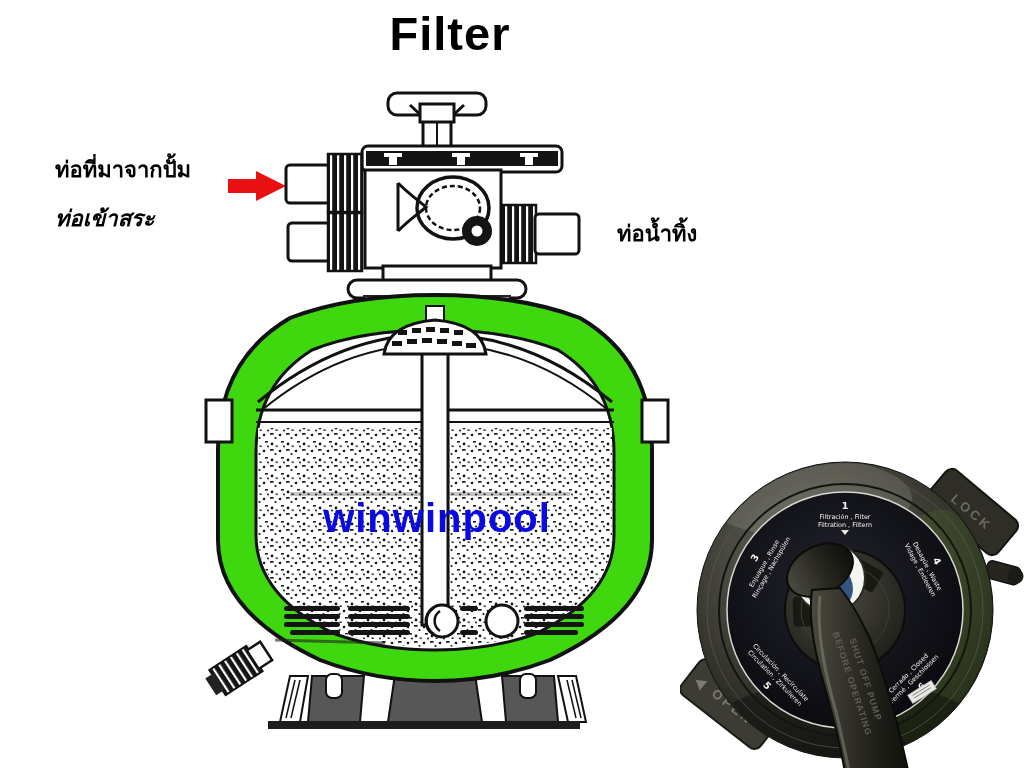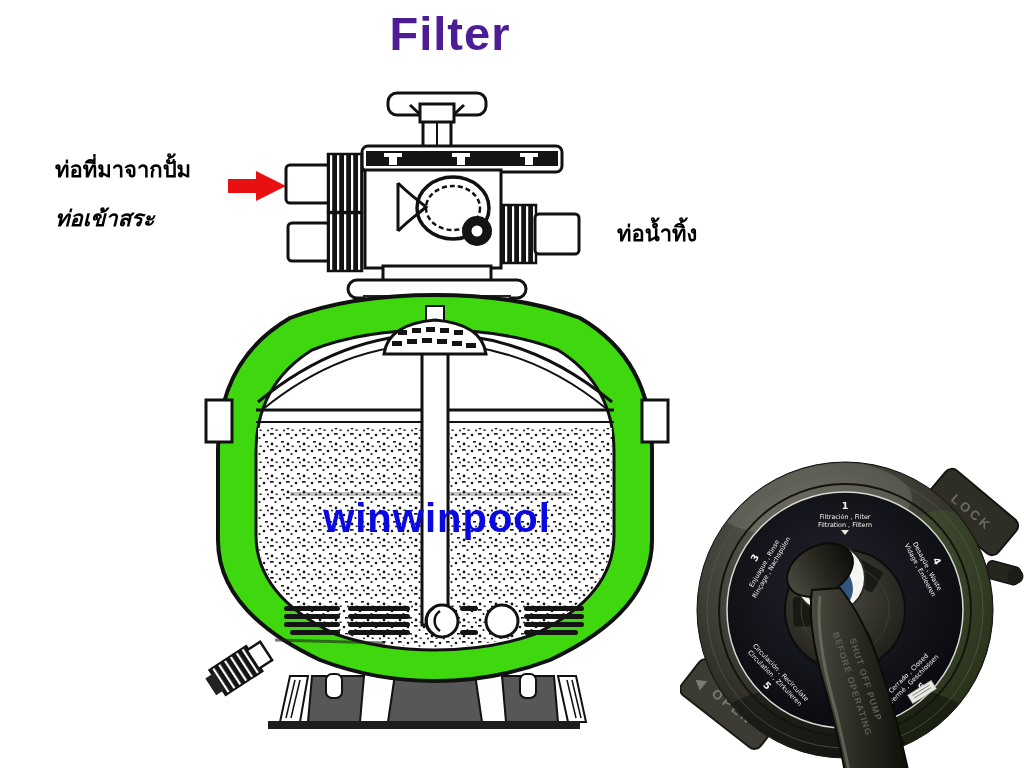--- a/index.html
+++ b/index.html
@@ -7,21 +7,21 @@
     --arrow-red:#e81010;
     --watermark-blue:#0a0ae0;
   }
   *{margin:0;padding:0;box-sizing:border-box;}
   body{
     width:1024px;height:768px;position:relative;background:#ffffff;
     font-family:"Liberation Sans","DejaVu Sans",sans-serif;overflow:hidden;
   }
   .page-title{
     position:absolute;left:0;top:6px;width:900px;text-align:center;
-    font-size:47px;font-weight:bold;color:#4c1d95;letter-spacing:1px;
+    font-size:47px;font-weight:bold;color:#000000;letter-spacing:1px;
   }
   .thai-label{
     position:absolute;font-size:22px;font-weight:bold;color:#000;
     font-family:"DejaVu Sans","Liberation Sans",sans-serif;white-space:nowrap;
   }
   .lbl-pump{left:55px;top:152px;}
   .lbl-pool{left:55px;top:201px;font-style:italic;}
   .lbl-waste{left:617px;top:216px;}
   .arrow-wrap{position:absolute;left:228px;top:168px;width:60px;height:36px;}
   .diagram-wrap{position:absolute;left:180px;top:78px;width:505px;height:662px;}

